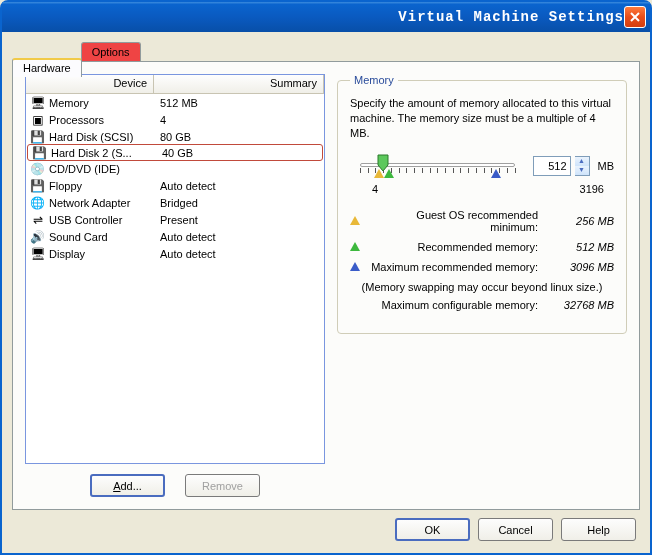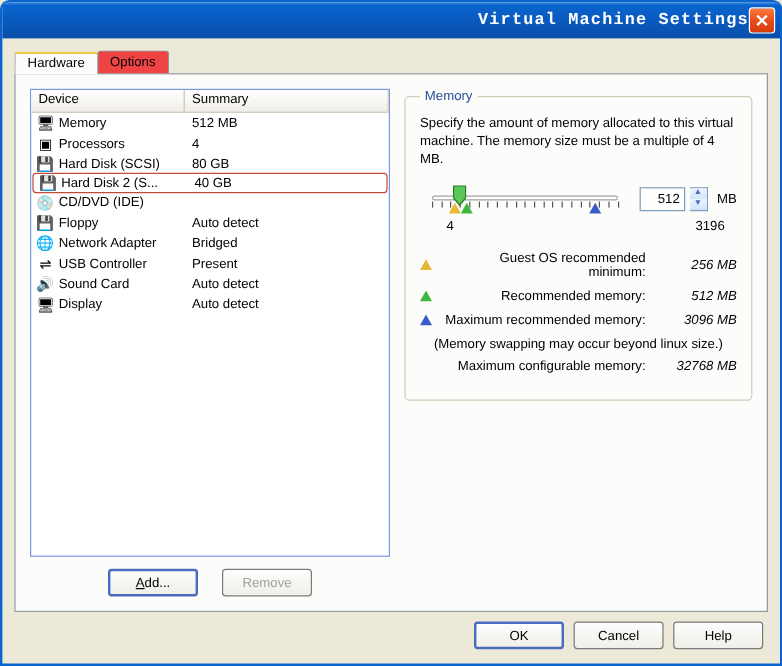--- a/index.html
+++ b/index.html
@@ -69,21 +69,21 @@
   border-bottom: none;
   border-radius: 3px 3px 0 0;
   margin-right: -1px;
   cursor: pointer;
 }
 .tab.active {
   background: #fcfcfe;
   border-top: 2px solid #f1ca48;
   padding-top: 2px;
   position: relative;
-  top: 1px;
+  top: 16px;
 }
 .tab-content {
   border: 1px solid #919b9c;
   background: #fcfcfa;
   flex: 1;
   display: flex;
   padding: 12px;
   gap: 12px;
   z-index: 1;
 }
@@ -96,20 +96,21 @@
   border: 1px solid #7a96df;
   background: #fff;
   flex: 1;
   overflow: auto;
 }
 .list-header {
   display: flex;
   background: linear-gradient(to bottom, #fefefe, #f0efe8);
   border-bottom: 1px solid #c8c4b2;
   height: 19px;
+  text-align: right;
 }
 .list-header div {
   padding: 2px 6px;
   font-size: 11px;
   border-right: 1px solid #c8c4b2;
 }
 .col-device { width: 128px; }
 .col-summary { flex: 1; }
 .list-row {
   display: flex;

